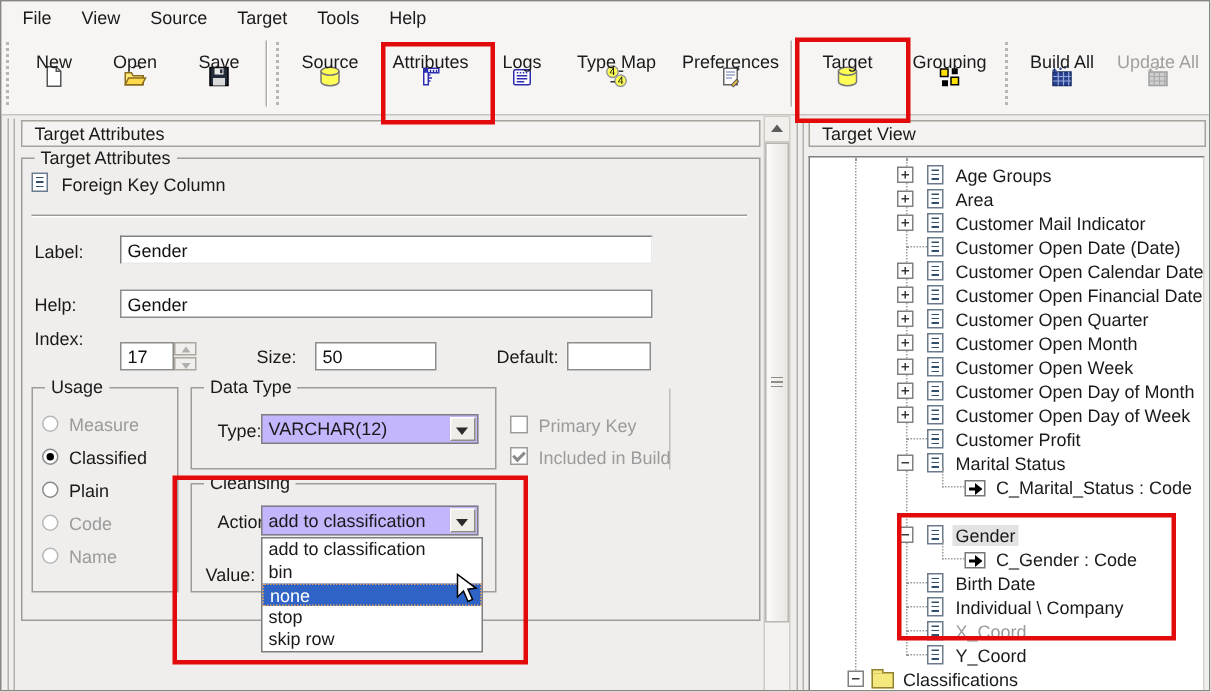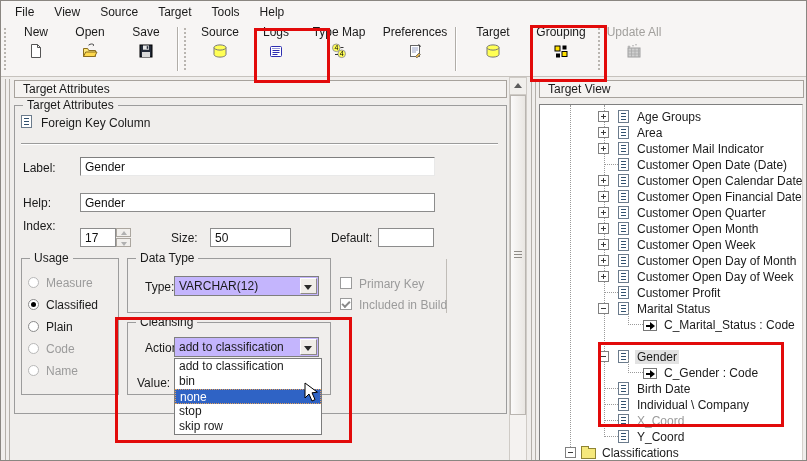--- a/index.html
+++ b/index.html
@@ -7,21 +7,21 @@
        font-family:"Liberation Sans",sans-serif;font-size:12px;color:#1a1a1a;
        border:1px solid #8a8681;box-sizing:border-box;overflow:hidden;}
   
   .menubar{position:absolute;left:0;top:0;width:100%;height:21px;background:#f7f5f4;
            display:flex;align-items:center;padding-left:4px;box-sizing:border-box;}
   .menuitem{padding:2px 10px;cursor:default;}
   .toolbar{position:absolute;left:0;top:21px;width:100%;height:55px;background:#f7f5f4;
            border-bottom:1px solid #c6c2bd;display:flex;align-items:stretch;box-sizing:border-box;}
   .tbtn{display:flex;flex-direction:column;align-items:center;justify-content:center;padding-top:3px;}
   .tbtn .icon{height:18px;display:flex;align-items:center;justify-content:center;}
-  .tbtn .tlabel{margin-top:2px;white-space:nowrap;}
+  .tbtn .tlabel{margin-top:11px;white-space:nowrap;}
   .tbtn.disabled .tlabel{color:#a2a09d;}
   .tsep{align-self:center;height:44px;width:0;border-left:1px solid #b1ada8;border-right:1px solid #fff;margin:0 2px;}
   .tgrip{align-self:center;height:42px;width:0;border-left:2px dotted #b9b5b0;margin:0 3px;}
   
   .vline{position:absolute;width:1px;background:#b3afa9;}
   .phead{position:absolute;height:18px;background:#f5f3f1;border:1px solid #a7a29c;
          line-height:17px;padding-left:8px;box-sizing:border-box;}
   .gbox{position:absolute;border:1px solid #9c9c9c;box-sizing:border-box;}
   .gleg{position:absolute;top:-8px;left:8px;background:#f0eeec;padding:0 4px;line-height:14px;}
   .cap{position:absolute;white-space:nowrap;}
@@ -138,20 +138,30 @@
     <span class="tgrip"></span>
     <div class="tbtn" style="width:62px">
       <span class="icon">
         <svg width="16" height="16">
             <path d="M2 4.5v7c0 1.4 2.7 2.6 6 2.6s6-1.2 6-2.6v-7z" fill="#ffff55" stroke="#777"></path>
             <ellipse cx="8" cy="4.5" rx="6" ry="2.6" fill="#ffff55" stroke="#777"></ellipse>
           </svg>
       </span>
         <span class="tlabel">Source</span>
     </div>
+    <div class="tbtn" style="width:72px">
+      <span class="icon">
+        <svg width="16" height="16">
+            <path d="M3.5 2.5h10v3h-7v8h-3z" fill="#fff" stroke="#2d2db0"></path>
+            <path d="M6.5 7h1.5M6.5 9h2.5M6.5 11h1.5M8 3.5V5M10 3.5v2M12 3.5V5" stroke="#2d2db0"></path>
+            <rect x="3.5" y="2.5" width="3" height="3" fill="#2d2db0"></rect>
+          </svg>
+      </span>
+        <span class="tlabel">Attributes</span>
+    </div>
     <div class="tbtn" style="width:50px">
       <span class="icon">
         <svg width="16" height="16">
             <rect x="2.5" y="3.5" width="11" height="10" rx="1" fill="#fff" stroke="#2d2db0"></rect>
             <path d="M4.5 5.5h7" stroke="#2d2db0" stroke-dasharray="1 1"></path>
             <path d="M4.5 7.5h7M4.5 9.5h7M4.5 11.5h5" stroke="#2d2db0"></path>
           </svg>
       </span>
         <span class="tlabel">Logs</span>
     </div>
@@ -193,20 +203,32 @@
         <svg width="16" height="16">
             <rect x="2" y="3" width="5" height="5" fill="#ffe000" stroke="#000"></rect>
             <rect x="9.5" y="2.5" width="4" height="4" fill="#000"></rect>
             <rect x="3" y="10.5" width="4" height="4" fill="#000"></rect>
             <rect x="9" y="8.5" width="5" height="5" fill="#ffe000" stroke="#000"></rect>
           </svg>
       </span>
         <span class="tlabel">Grouping</span>
     </div>
     <span class="tgrip"></span>
+    <div class="tbtn" style="width:66px">
+      <span class="icon">
+        <svg width="16" height="16">
+            <path d="M3 2l.6 1.2L4.8 3.8l-1.2.6L3 5.6l-.6-1.2L1.2 3.8l1.2-.6z" fill="#26418f"></path>
+            <circle cx="7" cy="2.8" r="0.8" fill="#26418f"></circle>
+            <circle cx="10" cy="1.8" r="0.8" fill="#26418f"></circle>
+            <rect x="2" y="5" width="12" height="9" fill="#26418f" stroke="#1a2c66"></rect>
+            <path d="M2 8h12M2 11h12M5.5 5v9M9 5v9M12.5 5v9" stroke="#97a8dd" stroke-width="0.8"></path>
+          </svg>
+      </span>
+        <span class="tlabel">Build All</span>
+    </div>
     <div class="tbtn disabled" style="width:62px">
       <span class="icon">
         <svg width="16" height="16">
             <path d="M3 2l.6 1.2L4.8 3.8l-1.2.6L3 5.6l-.6-1.2L1.2 3.8l1.2-.6z" fill="#adadad"></path>
             <circle cx="7" cy="2.8" r="0.8" fill="#adadad"></circle>
             <circle cx="10" cy="1.8" r="0.8" fill="#adadad"></circle>
             <rect x="2" y="5" width="12" height="9" fill="#cfcfcf" stroke="#9f9f9f"></rect>
             <path d="M2 8h12M2 11h12M5.5 5v9M9 5v9M12.5 5v9" stroke="#aaa" stroke-width="0.8"></path>
           </svg>
       </span>

